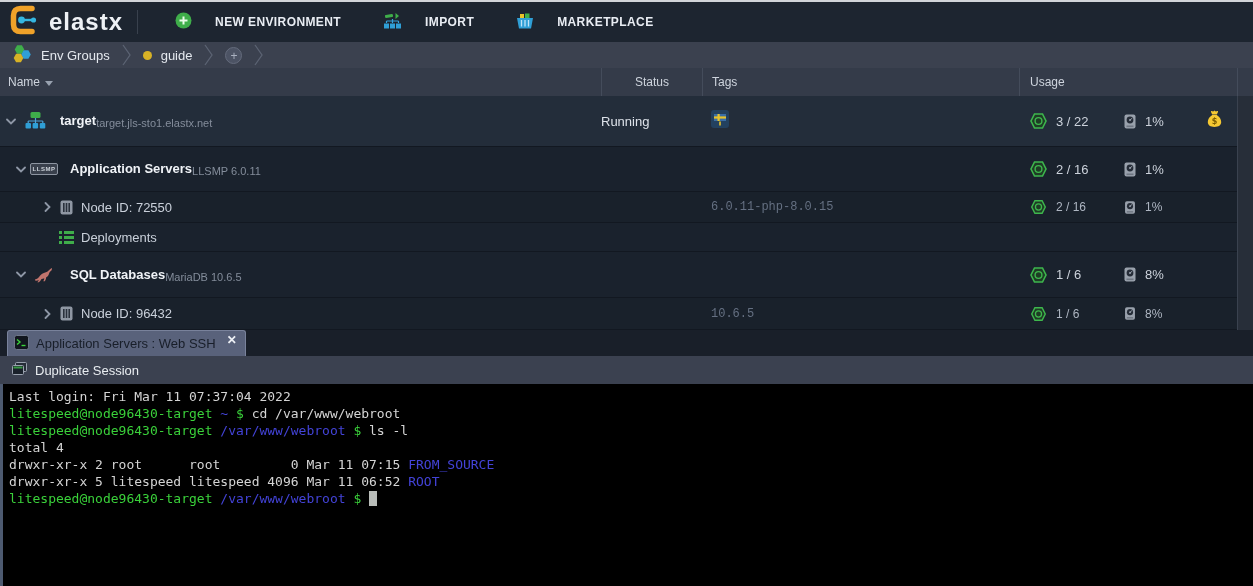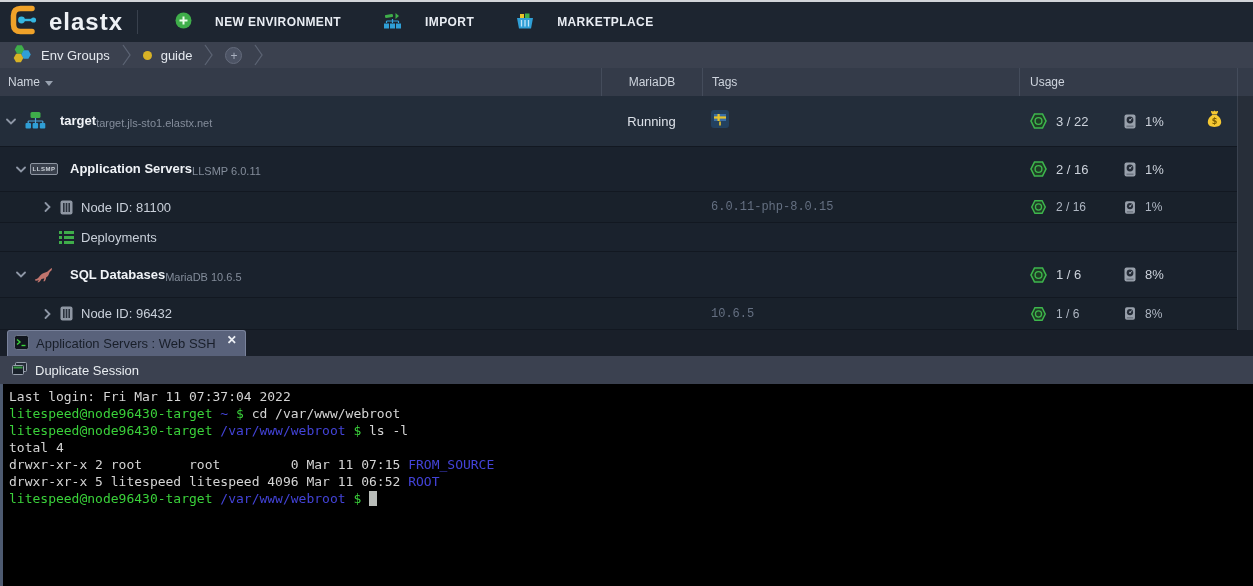--- a/index.html
+++ b/index.html
@@ -34,21 +34,21 @@
   .th-usage  { flex:0 0 218px; padding-left:10px; border-left:1px solid #444c5b; }
   .th-scroll { flex:0 0 16px;  border-left:1px solid #444c5b; }
 
   .tbody { position:relative; background:#171e28; }
   .row { display:flex; align-items:stretch; width:1237px; border-bottom:1px solid #121821;
          background:#1a222d; cursor:pointer; }
   .row.selected { background:#232d3a; }
   .row.k-node { background:#19212b; }
   .cell { display:flex; align-items:center; }
   .cname  { flex:0 0 601px; }
-  .cstatus{ flex:0 0 101px; justify-content:center; color:#dde2e9; font-size:13px; }
+  .cstatus{ flex:0 0 101px; justify-content:flex-start; color:#dde2e9; font-size:13px; }
   .ctags  { flex:0 0 317px; padding-left:9px;font-family:Liberation Mono, monospace; }
   .cusage { flex:0 0 218px; position:relative; }
 
   .chev { display:flex; align-items:center; justify-content:center; width:14px; }
   .ricon { display:flex; align-items:center; justify-content:center; }
   .lvl0 .chev  { margin-left:4px; }
   .lvl0 .ricon { margin-left:6px; width:22px; }
   .lvl0 .rtext { margin-left:14px; }
   .lvl1 .chev  { margin-left:14px; }
   .lvl1 .ricon { margin-left:2px; width:28px; }
@@ -183,21 +183,21 @@
 </div>
 
 <div class="thead">
   <div class="th th-name">
     <span>Name</span>
     <span><svg width="8" height="5" viewBox="0 0 8 5">
           <path d="M0 0h8L4 5z" fill="#98a1af"></path>
         </svg></span>
   </div>
   <div class="th th-status">
-    <span>MariaDB</span>
+    <span>Status</span>
   </div>
   <div class="th th-tags">
     <span>Tags</span>
   </div>
   <div class="th th-usage">
     <span>Usage</span>
   </div>
   <div class="th th-scroll"></div>
 </div>
 
@@ -319,21 +319,21 @@
         </span>
        <span class="ricon">
           <svg width="13" height="15" viewBox="0 0 13 15">
             <rect x="0.5" y="0.5" width="12" height="14" rx="2" fill="#8f97a3"></rect>
             <rect x="3" y="3" width="1.6" height="9" fill="#2a313c"></rect>
             <rect x="5.7" y="3" width="1.6" height="9" fill="#2a313c"></rect>
             <rect x="8.4" y="3" width="1.6" height="9" fill="#2a313c"></rect>
           </svg>
         </span>
        <span class="rtext">
-         <span class="rtitle">Node ID: 81100</span>
+         <span class="rtitle">Node ID: 72550</span>
 
        </span>
      </div>
      <div class="cell cstatus"></div>
      <div class="cell ctags">
 
        <span class="tagtext">6.0.11-php-8.0.15</span>
      </div>
      <div class="cell cusage">
        <span class="ugroup ucloud">

